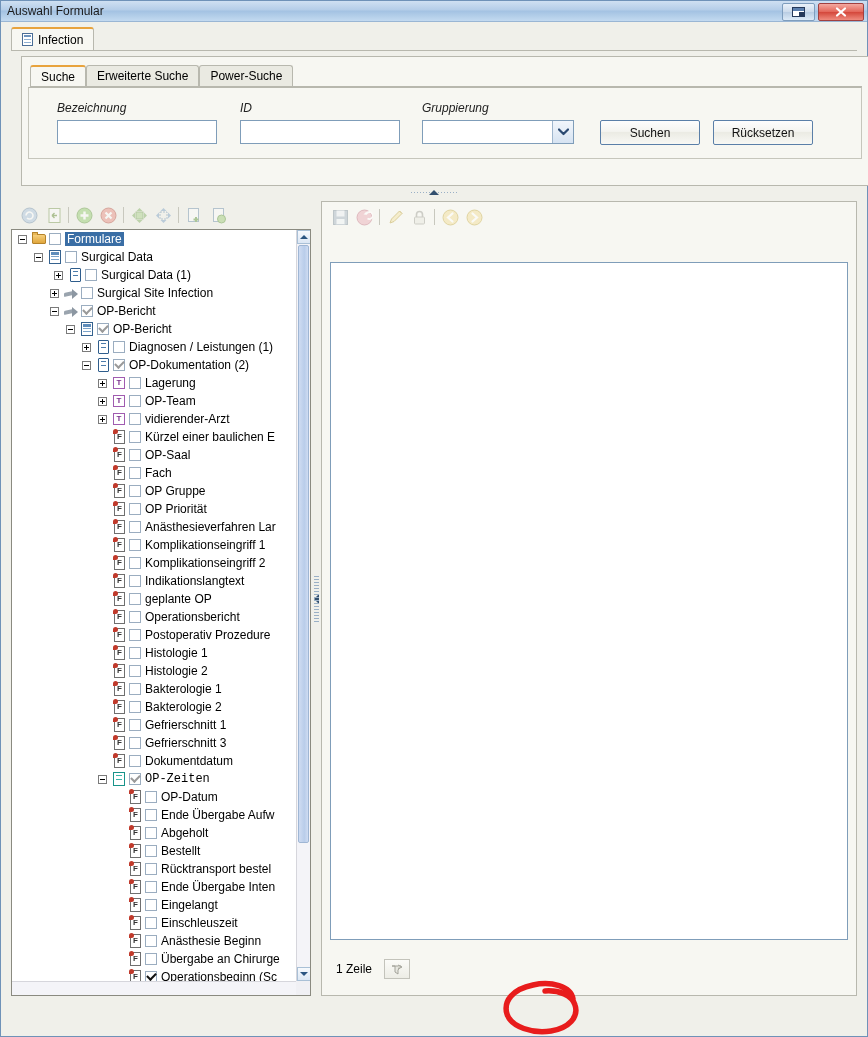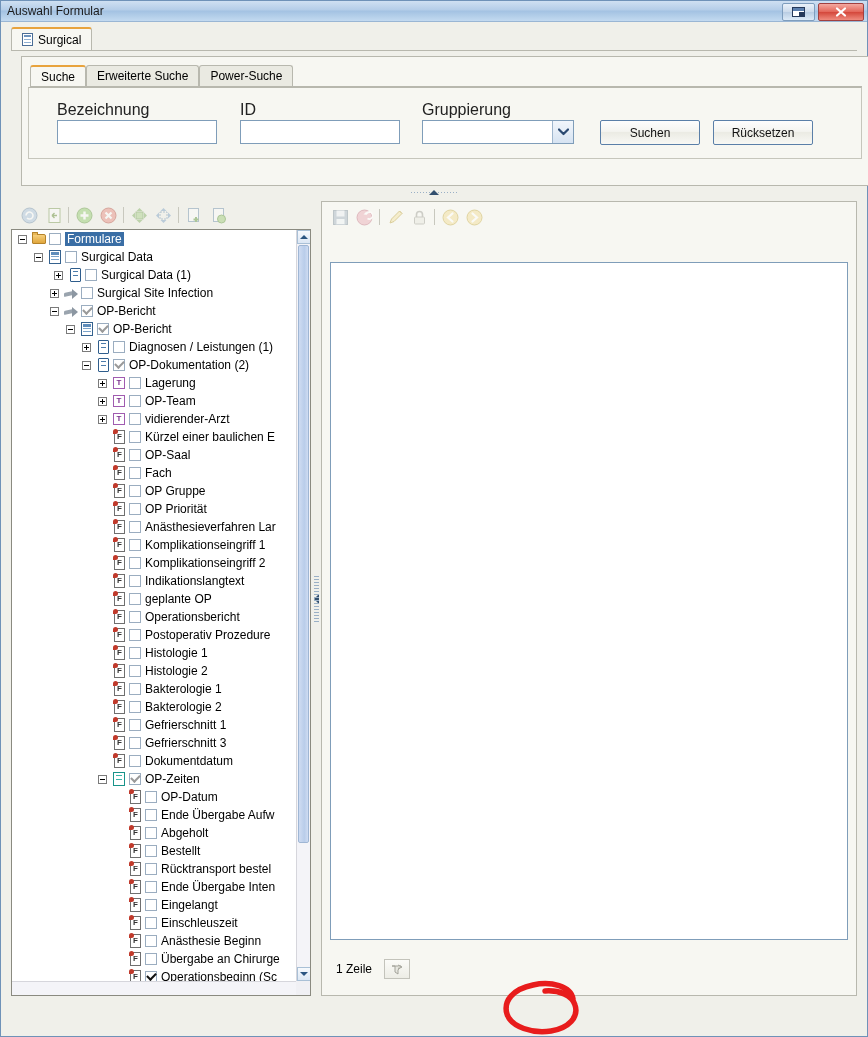--- a/index.html
+++ b/index.html
@@ -157,22 +157,23 @@
     border: 1px solid #c6c6bc;
     border-top: 1px solid #b8b8ae;
     margin: 0 6px 6px 6px;
     background: #f7f7f2;
     height: 72px;
     box-sizing: border-box;
     position: relative;
   }
   .field-label {
     position: absolute;
-    font-size: 16px;
+    font-size: 12px;
     color: #222;
+    font-style: italic;
   }
   .field-input {
     position: absolute;
     box-sizing: border-box;
     border: 1px solid #7f9db9;
     background: #fff;
     height: 24px;
     font-family: "Liberation Sans", sans-serif;
     font-size: 12px;
     padding: 0 4px;
@@ -549,21 +550,21 @@
           <path d="M3 2.5 L11 9.5 M11 2.5 L3 9.5" stroke="#ffffff" stroke-width="2.2" stroke-linecap="round" fill="none"></path>
         </svg>
       </div>
     </div>
   </div>
 
   <div class="outer-tabstrip" style="height:24px; margin-top:5px;">
     <div class="tab-sep-line" style="left:10px;right:10px;"></div>
     <div class="tab active" style="height:23px;">
       <span class="icon-form"></span>
-      <span>Surgical</span>
+      <span>Infection</span>
     </div>
   </div>
 
   <div class="panel-outer" style="position:absolute; left:10px; top:55px; width:848px; height:130px;">
 
     <div class="inner-tabstrip">
       <div class="tab-sep-line" style="left:8px;right:6px;"></div>
       <div class="tab active">
         <span>Suche</span>
       </div><div class="tab inactive">
@@ -910,21 +911,21 @@
                 <span class="lbl">Gefrierschnitt 3</span>
               </div>
               <div class="tnode" style="padding-left: 84px;">
                 <span class="expander"></span>
                 <span class="nicon">
                   <span class="ic-F">F</span>
                 </span>
                 <span class="chk"></span>
                 <span class="lbl">Dokumentdatum</span>
               </div>
-              <div class="tnode" style="padding-left: 84px;">
+              <div class="tnode" style="padding-left: 84px; font-family: Liberation Mono, monospace;">
                 <span class="expander has"></span>
                 <span class="nicon">
                   <span class="ic-listg"></span>
                 </span>
                 <span class="chk checked-dim"></span>
                 <span class="lbl">OP-Zeiten</span>
               </div>
               <div class="tnode" style="padding-left: 100px;">
                 <span class="expander"></span>
                 <span class="nicon">

